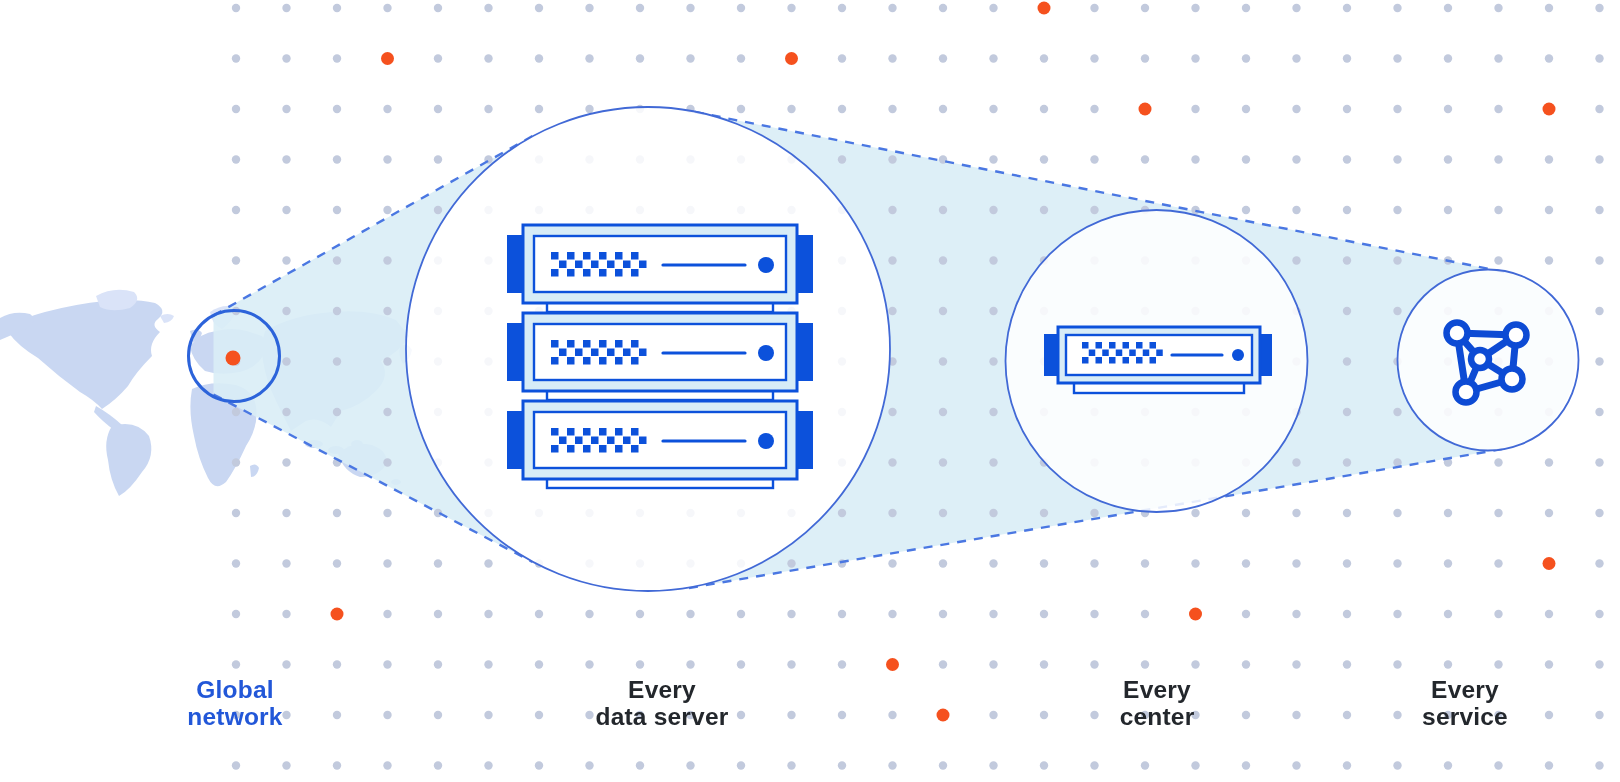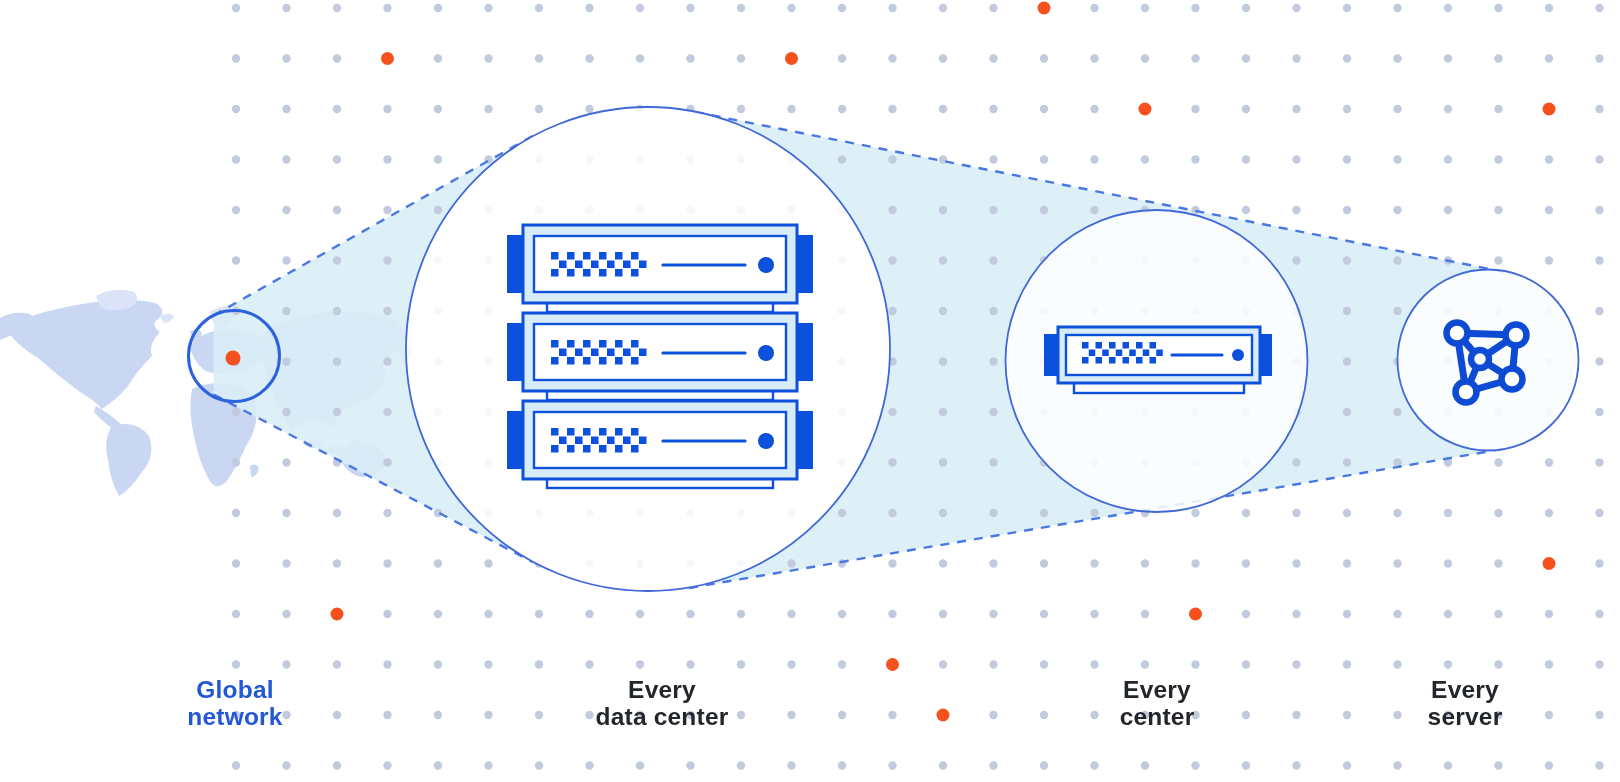--- a/index.html
+++ b/index.html
@@ -666,22 +666,22 @@
   <circle class="map-circle" cx="234" cy="356" r="45.5"></circle>
   <circle id="map-marker" cx="233" cy="358" r="7.5" fill="#f5511e"></circle>
 </svg>
 
 <div class="stage-label blue" style="left:115px;top:676px;width:240px;">
   <span>Global</span>
   <span>network</span>
 </div>
 <div class="stage-label" style="left:512px;top:676px;width:300px;">
   <span>Every</span>
-  <span>data center</span>
+  <span>data server</span>
 </div>
 <div class="stage-label" style="left:1037px;top:676px;width:240px;">
   <span>Every</span>
   <span>center</span>
 </div>
 <div class="stage-label" style="left:1345px;top:676px;width:240px;">
   <span>Every</span>
-  <span>server</span>
+  <span>service</span>
 </div>
 
 </body></html>

